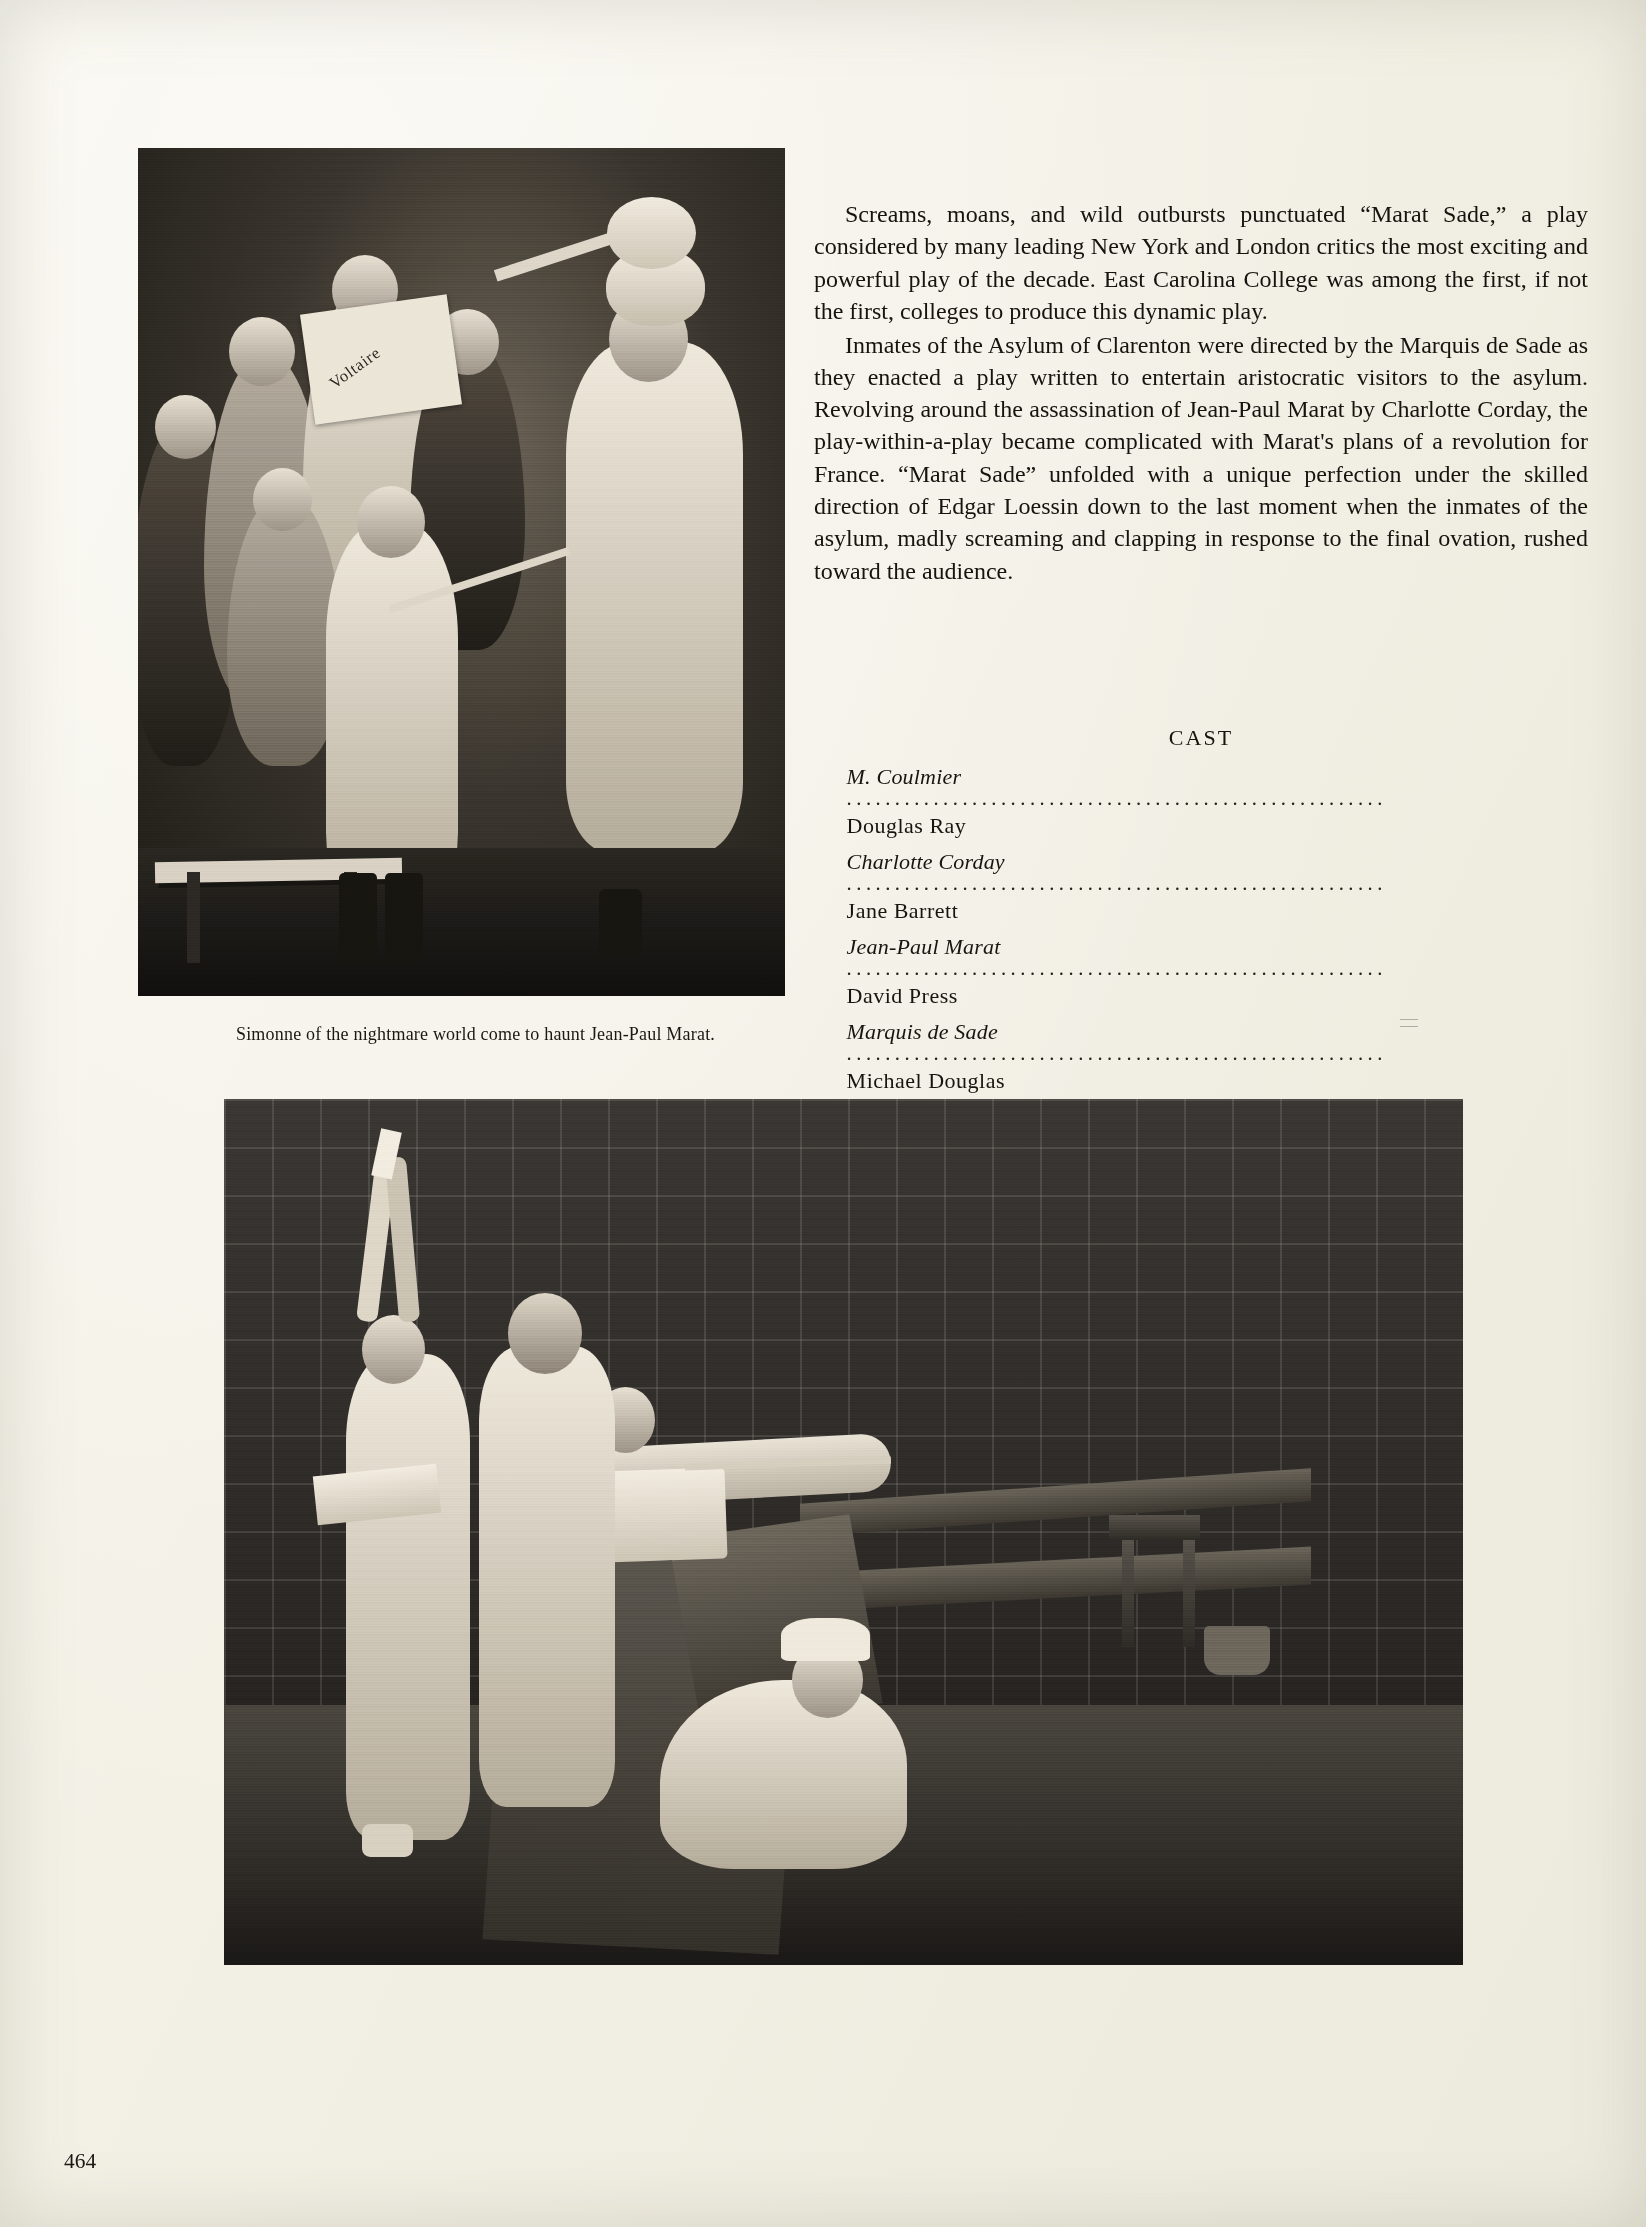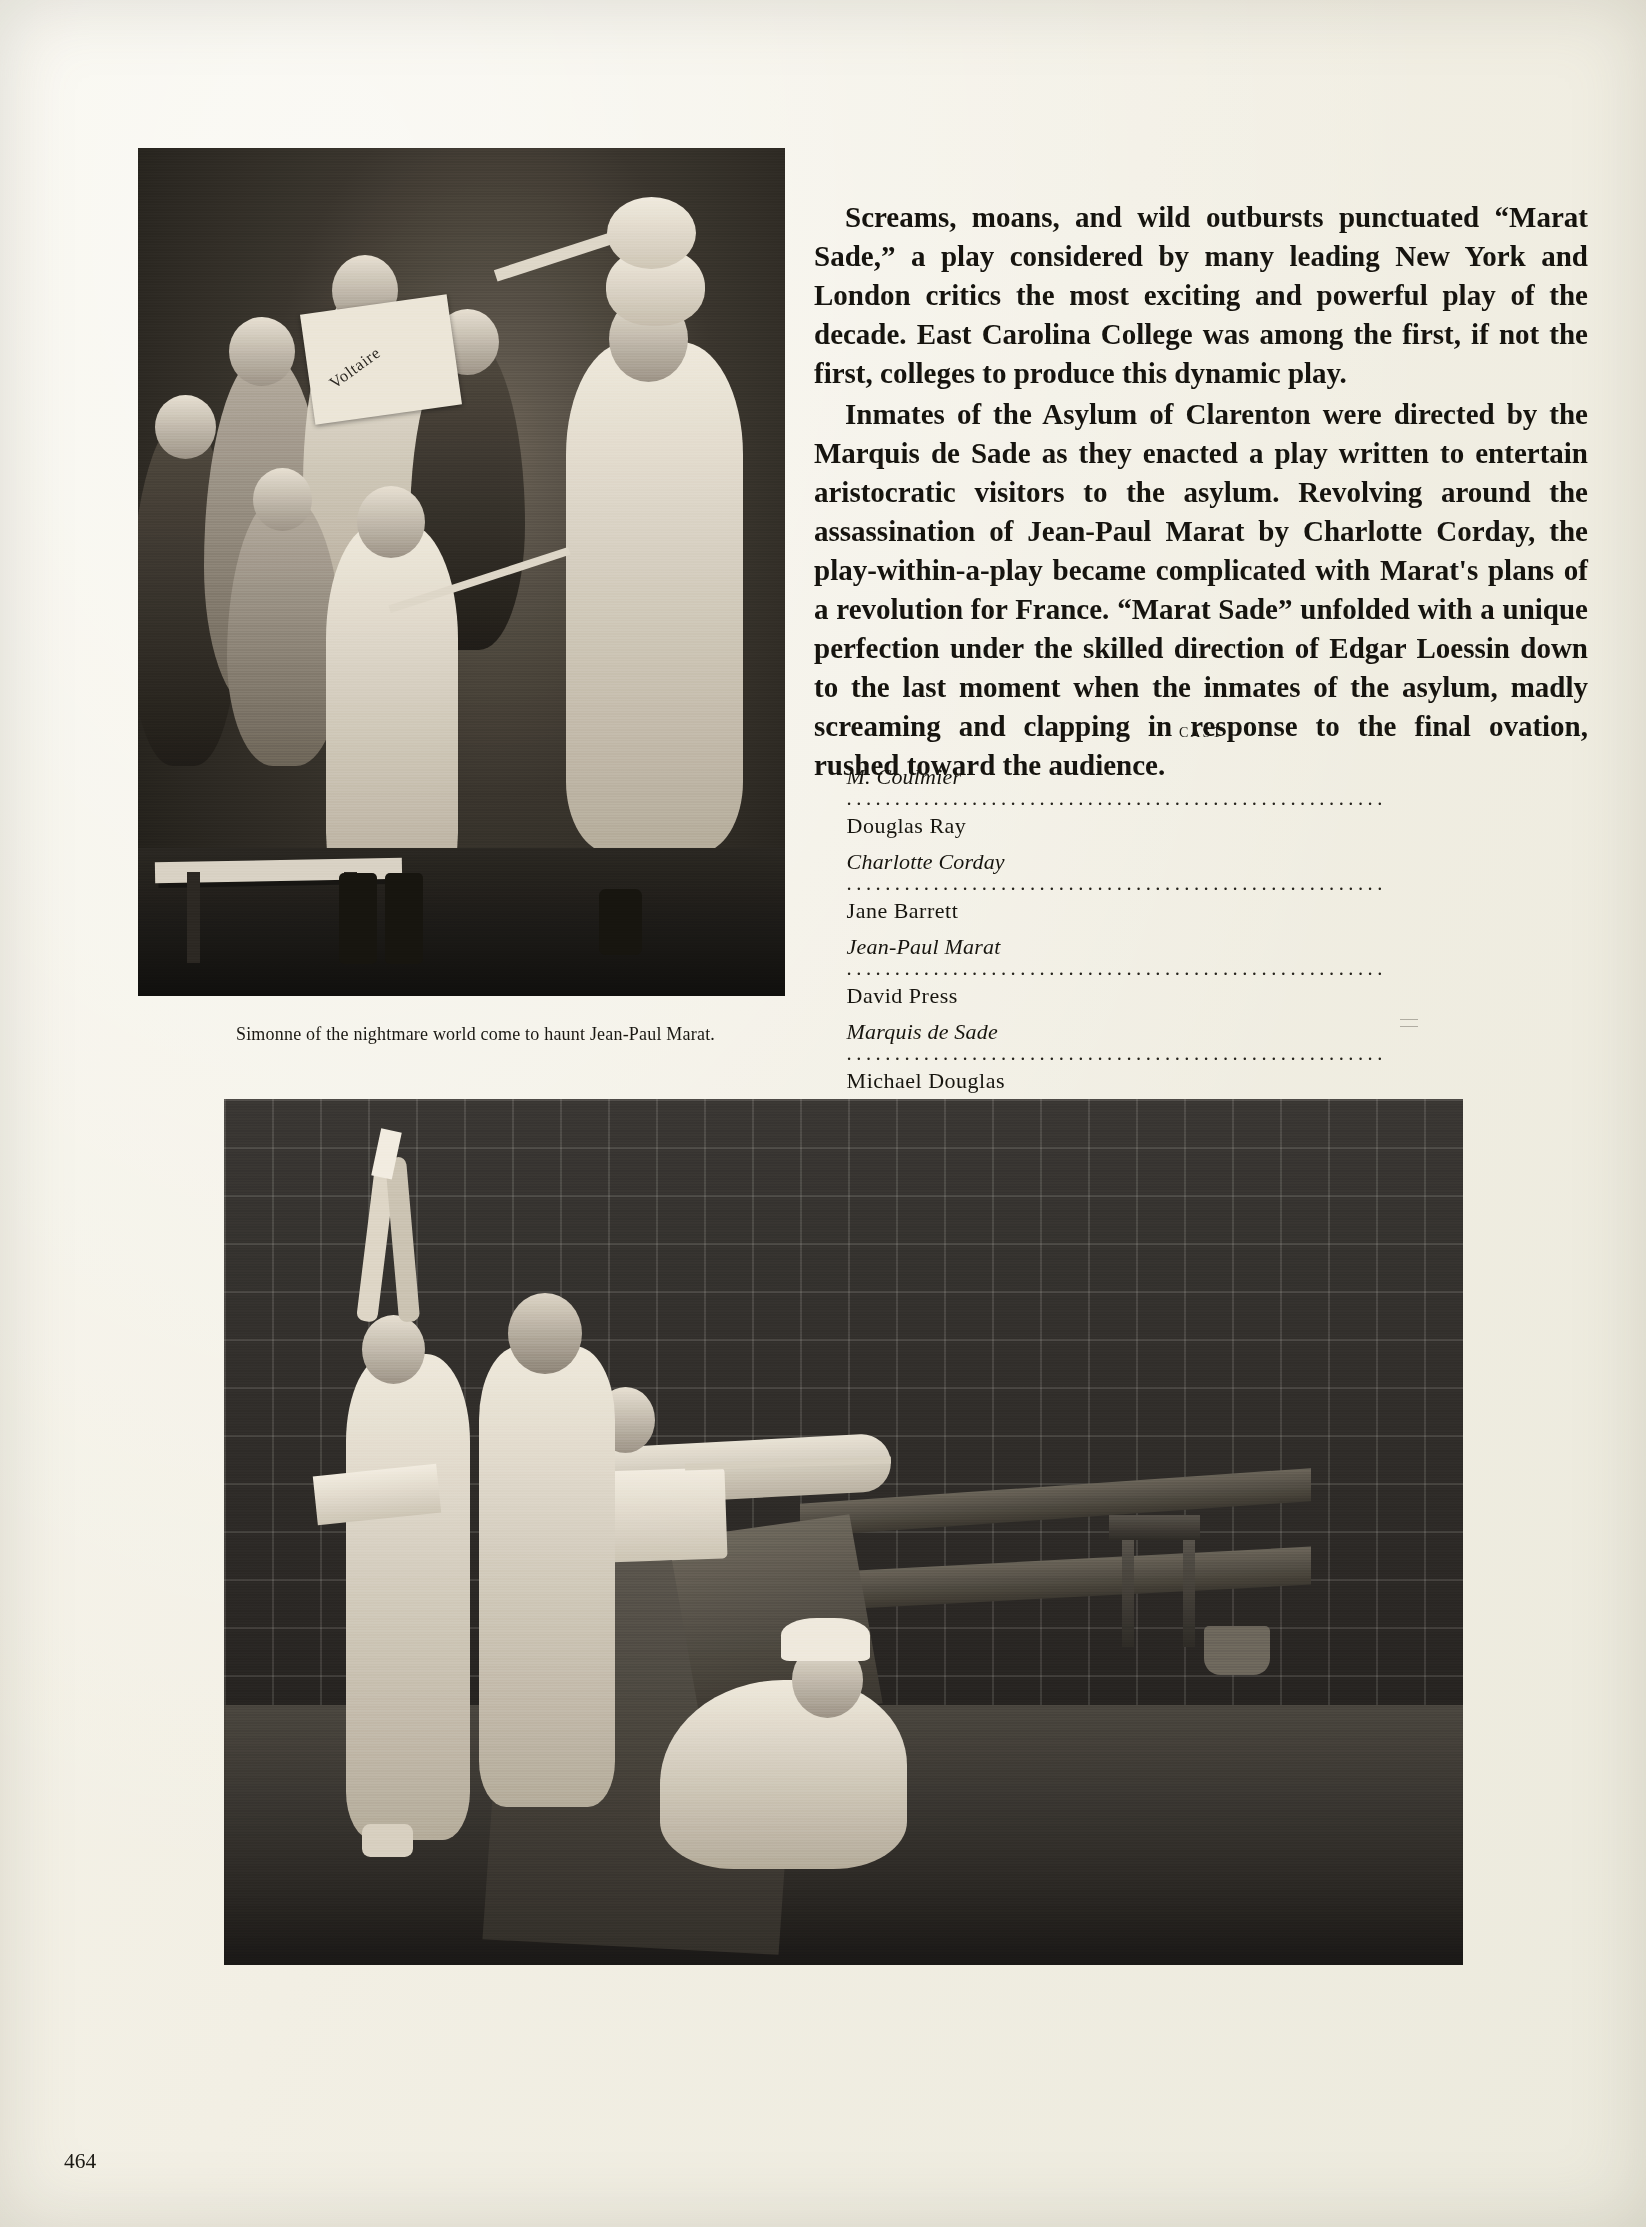--- a/index.html
+++ b/index.html
@@ -67,37 +67,36 @@
     color: #1a1813;
     text-align: center;
   }
 
   
   .article {
     position: absolute;
     left: 814px;
     top: 198px;
     width: 774px;
-    font-size: 29px;
+    font-size: 24px;
     line-height: 1.345;
     text-align: justify;
     color: #16140f;
-    font-weight: bold;
   }
   .article p { margin: 0; text-indent: 31px; }
   .article p + p { margin-top: 1.6px; }
 
   
   .cast-title {
     position: absolute;
     left: 814px;
     top: 725px;
     width: 774px;
     text-align: center;
-    font-size: 14px;
+    font-size: 22px;
     letter-spacing: 2.1px;
   }
   .cast-list {
     position: absolute;
     left: 840px;
     top: 764px;
     width: 725px;
     font-size: 22px;
   }
   .cast-row {

